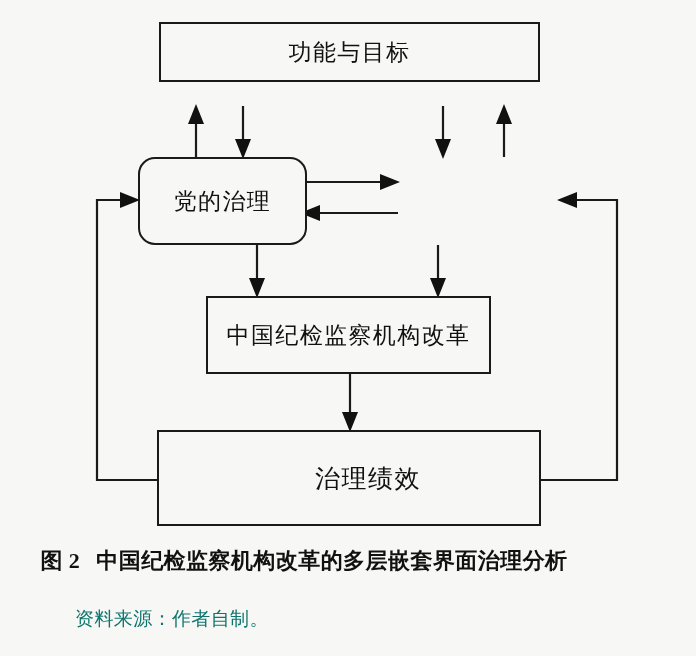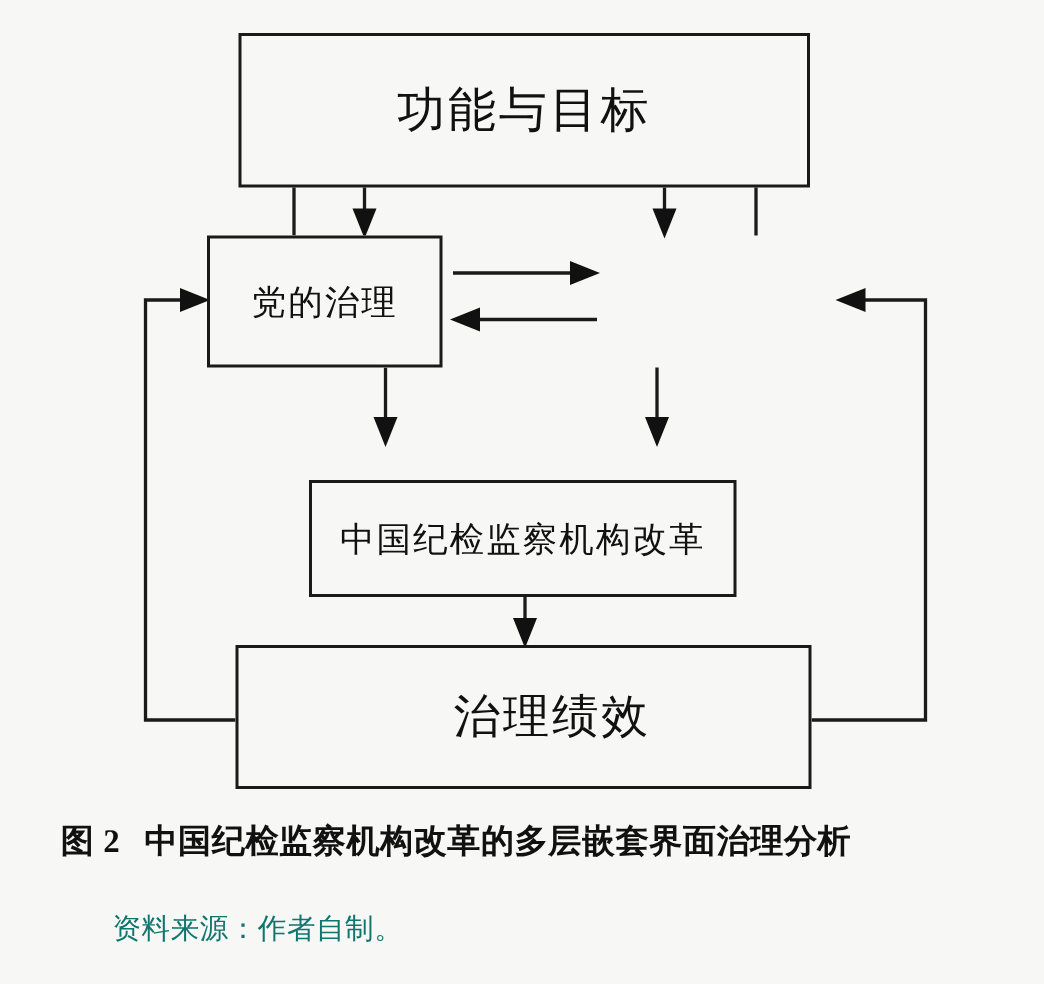--- a/index.html
+++ b/index.html
@@ -37,43 +37,43 @@
     align-items: center;
     justify-content: center;
     text-align: center;
     color: #111111;
     font-family: "Liberation Serif", "DejaVu Serif", serif;
     letter-spacing: 0.06em;
     z-index: 3;
   }
   #node-goals {
     left: 159px; top: 22px;
-    width: 381px; height: 103px;
-    font-size: 32px;
+    width: 381px; height: 60px;
+    font-size: 23px;
   }
   #node-party {
     left: 138px; top: 157px;
-    width: 157px; height: 88px;
+    width: 169px; height: 88px;
     font-size: 23px;
+    border-radius: 17px;
   }
   #node-state {
     left: 398px; top: 157px;
     width: 161px; height: 88px;
     font-size: 23px;
   }
   #node-reform {
     left: 206px; top: 296px;
     width: 285px; height: 78px;
     font-size: 23px;
-    margin-top: 24px;
   }
   #node-performance {
     left: 157px; top: 430px;
     width: 384px; height: 96px;
-    font-size: 31px;
+    font-size: 25px;
     padding-left: 38px;
   }
   #caption-line {
     position: absolute;
     left: 0;
     top: 546px;
     width: 608px;
     text-align: center;
     font-size: 22px;
     font-weight: bold;

